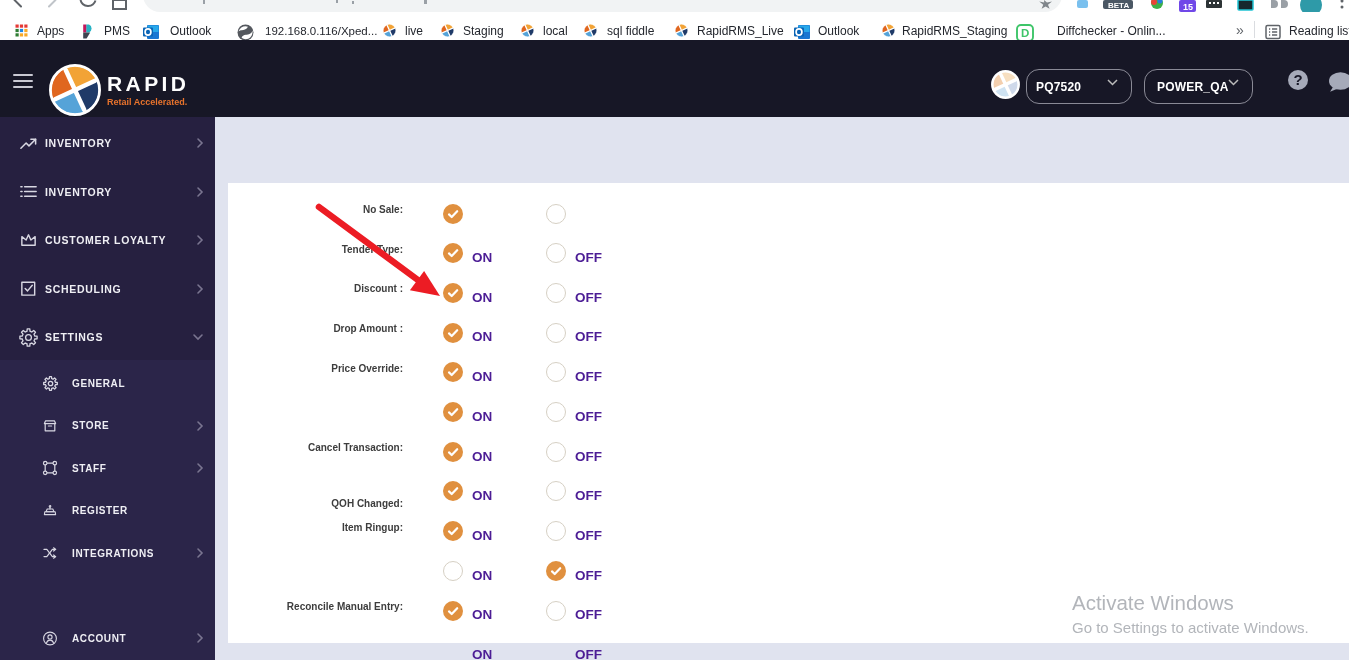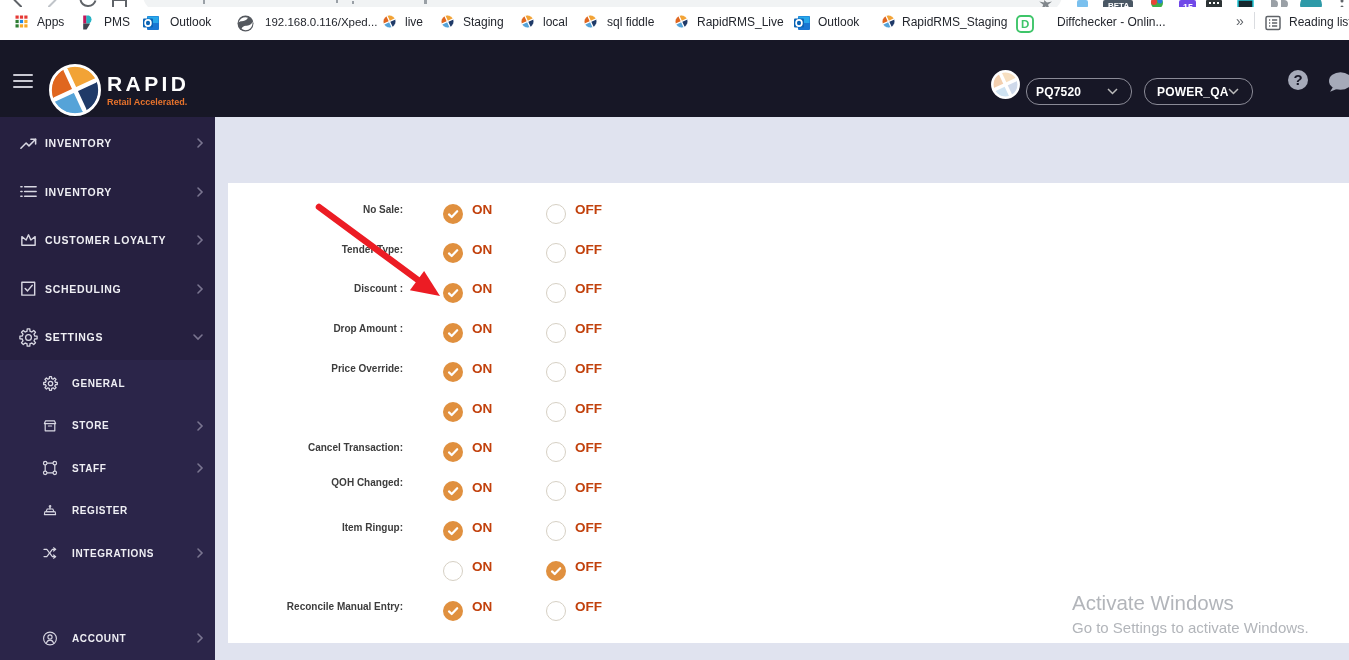--- a/index.html
+++ b/index.html
@@ -1,50 +1,50 @@
 <!DOCTYPE html>
 <html><head><meta charset="utf-8"><style>
 * { margin:0; padding:0; box-sizing:border-box; }
 html,body { width:1349px; height:660px; overflow:hidden; font-family:"Liberation Sans",sans-serif; }
 #app { position:relative; width:1349px; height:660px; background:#fff; }
 #topstrip { position:absolute; left:0; top:0; width:1349px; height:12px; background:#fff; }
 #addrbar { position:absolute; left:143px; top:-22px; width:919px; height:34px; background:#f1f3f4; border-radius:17px; }
-#bmbar { position:absolute; left:0; top:7px; width:1349px; height:28px; background:#fff; }
+#bmbar { position:absolute; left:0; top:16px; width:1349px; height:28px; background:#fff; }
 .bico { position:absolute; top:7.5px; display:inline-flex; }
 .btxt { position:absolute; top:8px; font-size:12px; color:#24272e; white-space:nowrap; }
 #hdr { position:absolute; left:0; top:40px; width:1349px; height:77px; background:#171726; }
 #burger { position:absolute; left:13px; top:34px; width:20px; }
 #burger div { height:2px; background:#c9c9d2; margin-bottom:4px; border-radius:1px; }
 #logo { position:absolute; left:49px; top:24px; }
 #logotxt { position:absolute; left:107px; top:32px; color:#fff; }
 #logotxt .r1 { font-size:21px; letter-spacing:3.4px; color:#fdfdfd; font-weight:700; }
 #logotxt .r2 { font-size:9px; font-weight:bold; color:#e8732c; letter-spacing:0px; margin-top:1px; }
 #avatar { position:absolute; left:991px; top:30px; }
-.pill { position:absolute; top:38px; height:27px; padding-right:30px; border:1px solid #8a8a96; border-radius:13px; color:#fff; font-size:12px; font-weight:bold; letter-spacing:0.2px; display:flex; align-items:center; }
+.pill { position:absolute; top:29px; height:35px; padding-right:30px; border:1px solid #8a8a96; border-radius:13px; color:#fff; font-size:12px; font-weight:bold; letter-spacing:0.2px; display:flex; align-items:center; }
 #pill1 { left:1026px; width:106px; padding-left:9px; }
 #pill2 { left:1144px; width:109px; padding-left:12px; }
 .pill svg { position:absolute; right:13px; top:9px; }
 #helpic { position:absolute; left:1288px; top:30px; }
 #chatic { position:absolute; left:1328px; top:32px; }
 #side { position:absolute; left:0; top:117px; width:215px; height:543px; background:#262040; }
 #subbg { position:absolute; left:0; top:243px; width:215px; height:300px; background:#2b2549; }
 .sitem { position:absolute; left:0; width:215px; height:48px; display:flex; align-items:center; }
 .sitem .sic { width:19px; margin-left:19px; display:flex; justify-content:center; }
 .sitem .stx { margin-left:7px; font-size:10.5px; font-weight:bold; letter-spacing:0.7px; color:#efeff4; }
 .sitem .schev { margin-left:auto; margin-right:11px; display:flex; }
 .sitem.sub { height:42px; }
 .sitem.sub .sic { margin-left:42px; width:16px; }
 .sitem.sub .stx { margin-left:14px; font-size:10px; letter-spacing:0.6px; }
 #main { position:absolute; left:215px; top:117px; width:1134px; height:543px; background:#e0e3ef; }
 #memobar { position:absolute; left:0; top:0; width:1134px; height:53px; background:#fff; }
 #memobar .t1 { position:absolute; left:14px; top:13px; font-size:13px; font-weight:bold; letter-spacing:2.1px; color:#15152c; }
 #memobar .t2 { position:absolute; left:12.5px; top:36px; font-size:9px; letter-spacing:1.6px; color:#9b9ba3; }
 #panel { position:absolute; left:13px; top:66px; width:1121px; height:460px; background:#fff; }
 .rlabel { position:absolute; left:0px; top:0; width:188px; text-align:right; font-size:10px; font-weight:bold; color:#3d3d3d; height:20px; line-height:20px; }
-.onoff { position:absolute; font-size:13.5px; font-weight:bold; color:#c2410c; height:20px; line-height:20px; }
+.onoff { position:absolute; font-size:13.5px; font-weight:bold; color:#4c1d95; height:20px; line-height:20px;margin-top:48px; }
 .rad { position:absolute; width:20px; height:20px; }
 .rad.off { border:1px solid #d6d0c4; border-radius:50%; background:#fff; }
 #watermark { position:absolute; left:857px; top:474px; color:#b2b5ba; }
 #watermark .w1 { font-size:20.5px; }
 #watermark .w2 { font-size:15px; margin-top:4px; color:#b2b5ba; }
 </style></head><body>
 <div id="app">
   <div id="topstrip">
     <div id="addrbar"></div>
     <svg width="1349" height="12" style="position:absolute;left:0;top:0">
@@ -497,21 +497,21 @@
       <div class="rad off" style="left:331.2px;top:285.0px"></div>
       <div class="onoff" style="left:360px;top:281.5px">OFF</div>
 <div class="rlabel" style="top:321.2px">Cancel Transaction:</div>
       <div class="rad" style="left:227.5px;top:324.7px"><svg width="20" height="20" viewBox="0 0 20 20">
           <circle cx="10" cy="10" r="10" fill="#e0903f"></circle>
           <path d="M6,10.4 L8.7,13 L14.2,7.2" fill="none" stroke="#fff" stroke-width="2.2" stroke-linecap="round" stroke-linejoin="round"></path>
         </svg></div>
       <div class="onoff" style="left:257px;top:321.2px">ON</div>
       <div class="rad off" style="left:331.2px;top:324.7px"></div>
       <div class="onoff" style="left:360px;top:321.2px">OFF</div>
-<div class="rlabel" style="top:356px">QOH Changed:</div>
+<div class="rlabel" style="top:377px">QOH Changed:</div>
       <div class="rad" style="left:227.5px;top:364.4px"><svg width="20" height="20" viewBox="0 0 20 20">
           <circle cx="10" cy="10" r="10" fill="#e0903f"></circle>
           <path d="M6,10.4 L8.7,13 L14.2,7.2" fill="none" stroke="#fff" stroke-width="2.2" stroke-linecap="round" stroke-linejoin="round"></path>
         </svg></div>
       <div class="onoff" style="left:257px;top:360.9px">ON</div>
       <div class="rad off" style="left:331.2px;top:364.4px"></div>
       <div class="onoff" style="left:360px;top:360.9px">OFF</div>
 <div class="rlabel" style="top:400.6px">Item Ringup:</div>
       <div class="rad" style="left:227.5px;top:404.1px"><svg width="20" height="20" viewBox="0 0 20 20">
           <circle cx="10" cy="10" r="10" fill="#e0903f"></circle>

